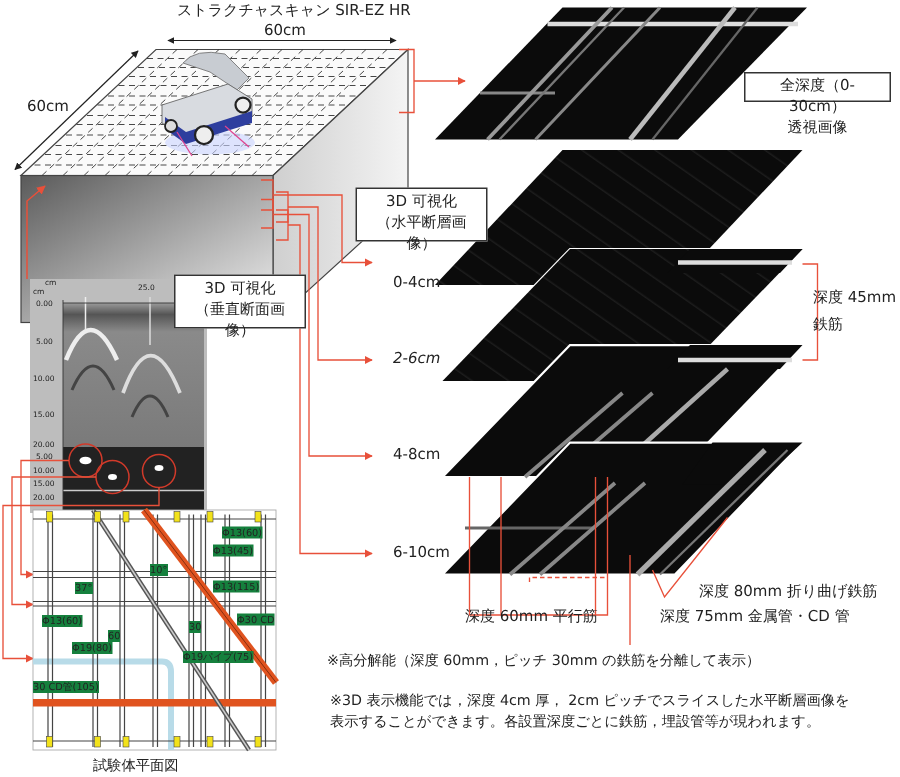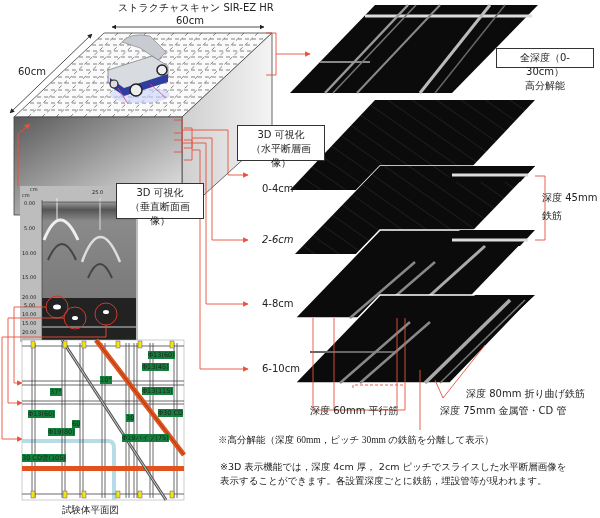--- a/index.html
+++ b/index.html
@@ -248,21 +248,21 @@
     </g>
   </g>
 </svg>
 
 <div class="abs txt" style="left:118px;top:2px;font-size:10px;">ストラクチャスキャン SIR-EZ HR</div>
 <div class="abs txt" style="left:176px;top:15px;">60cm</div>
 <div class="abs txt" style="left:18px;top:66px;">60cm</div>
 
 <div class="box" style="left:496px;top:48px;width:98px;height:20px;">
   <div>全深度（0-30cm）</div>
-  <div>高分解能</div>
+  <div>透視画像</div>
 </div>
 
 <div class="box" style="left:237px;top:125px;width:88px;height:36px;">
   <div>3D 可視化</div>
   <div>（水平断層画像）</div>
 </div>
 
 <div class="box" style="left:116px;top:183px;width:88px;height:36px;">
   <div>3D 可視化</div>
   <div>（垂直断面画像）</div>
@@ -272,21 +272,21 @@
 <div class="depth-label" style="left:262px;top:234px;font-style:italic;">2-6cm</div>
 <div class="depth-label" style="left:262px;top:298px;">4-8cm</div>
 <div class="depth-label" style="left:262px;top:363px;">6-10cm</div>
 
 <div class="note" style="left:542px;top:191px;font-size:10px;text-align:right;">深度 45mm</div>
 <div class="note" style="left:542px;top:209px;font-size:10px;">鉄筋</div>
 <div class="note" style="left:466px;top:387px;font-size:10px;">深度 80mm 折り曲げ鉄筋</div>
 <div class="note" style="left:310px;top:404px;font-size:10px;">深度 60mm 平行筋</div>
 <div class="note" style="left:440px;top:404px;font-size:10px;">深度 75mm 金属管・CD 管</div>
 
-<div class="note" style="left:218px;top:434px;font-family:Liberation Serif, serif;">※高分解能（深度 60mm，ピッチ 30mm の鉄筋を分離して表示）</div>
+<div class="note" style="left:218px;top:434px;">※高分解能（深度 60mm，ピッチ 30mm の鉄筋を分離して表示）</div>
 <div class="note" style="left:220px;top:461px;">※3D 表示機能では，深度 4cm 厚， 2cm ピッチでスライスした水平断層画像を</div>
 <div class="note" style="left:220px;top:475px;">表示することができます。各設置深度ごとに鉄筋，埋設管等が現われます。</div>
 
 <div class="abs" style="left:30px;top:186px;font-size:5px;">cm</div>
 <div class="abs" style="left:22px;top:192px;font-size:5px;">cm</div>
 <div class="abs" style="left:92px;top:189px;font-size:5px;">25.0</div>
 <div class="abs" style="left:24px;top:200px;font-size:5px;">0.00</div>
 <div class="abs" style="left:24px;top:225px;font-size:5px;">5.00</div>
 <div class="abs" style="left:22px;top:250px;font-size:5px;">10.00</div>
 <div class="abs" style="left:22px;top:274px;font-size:5px;">15.00</div>

